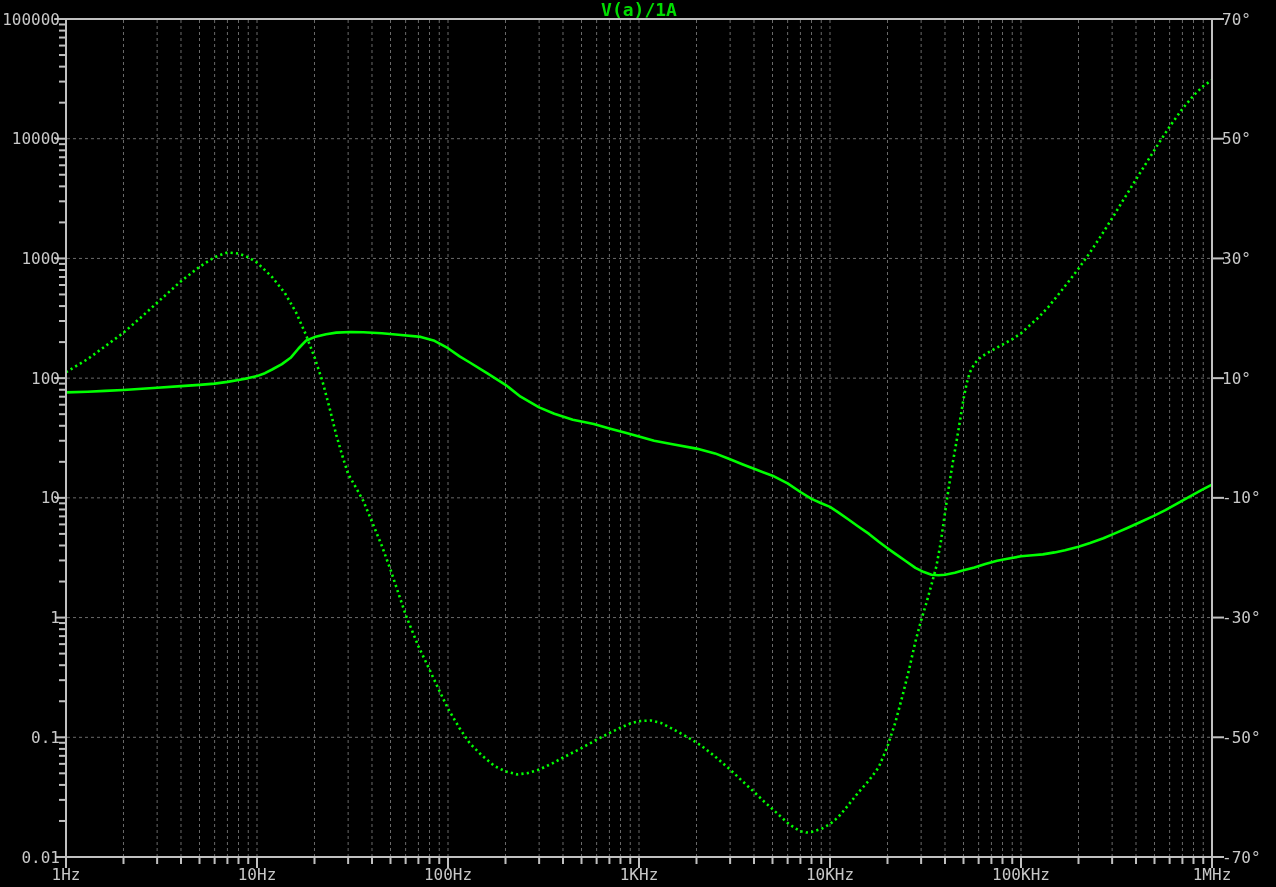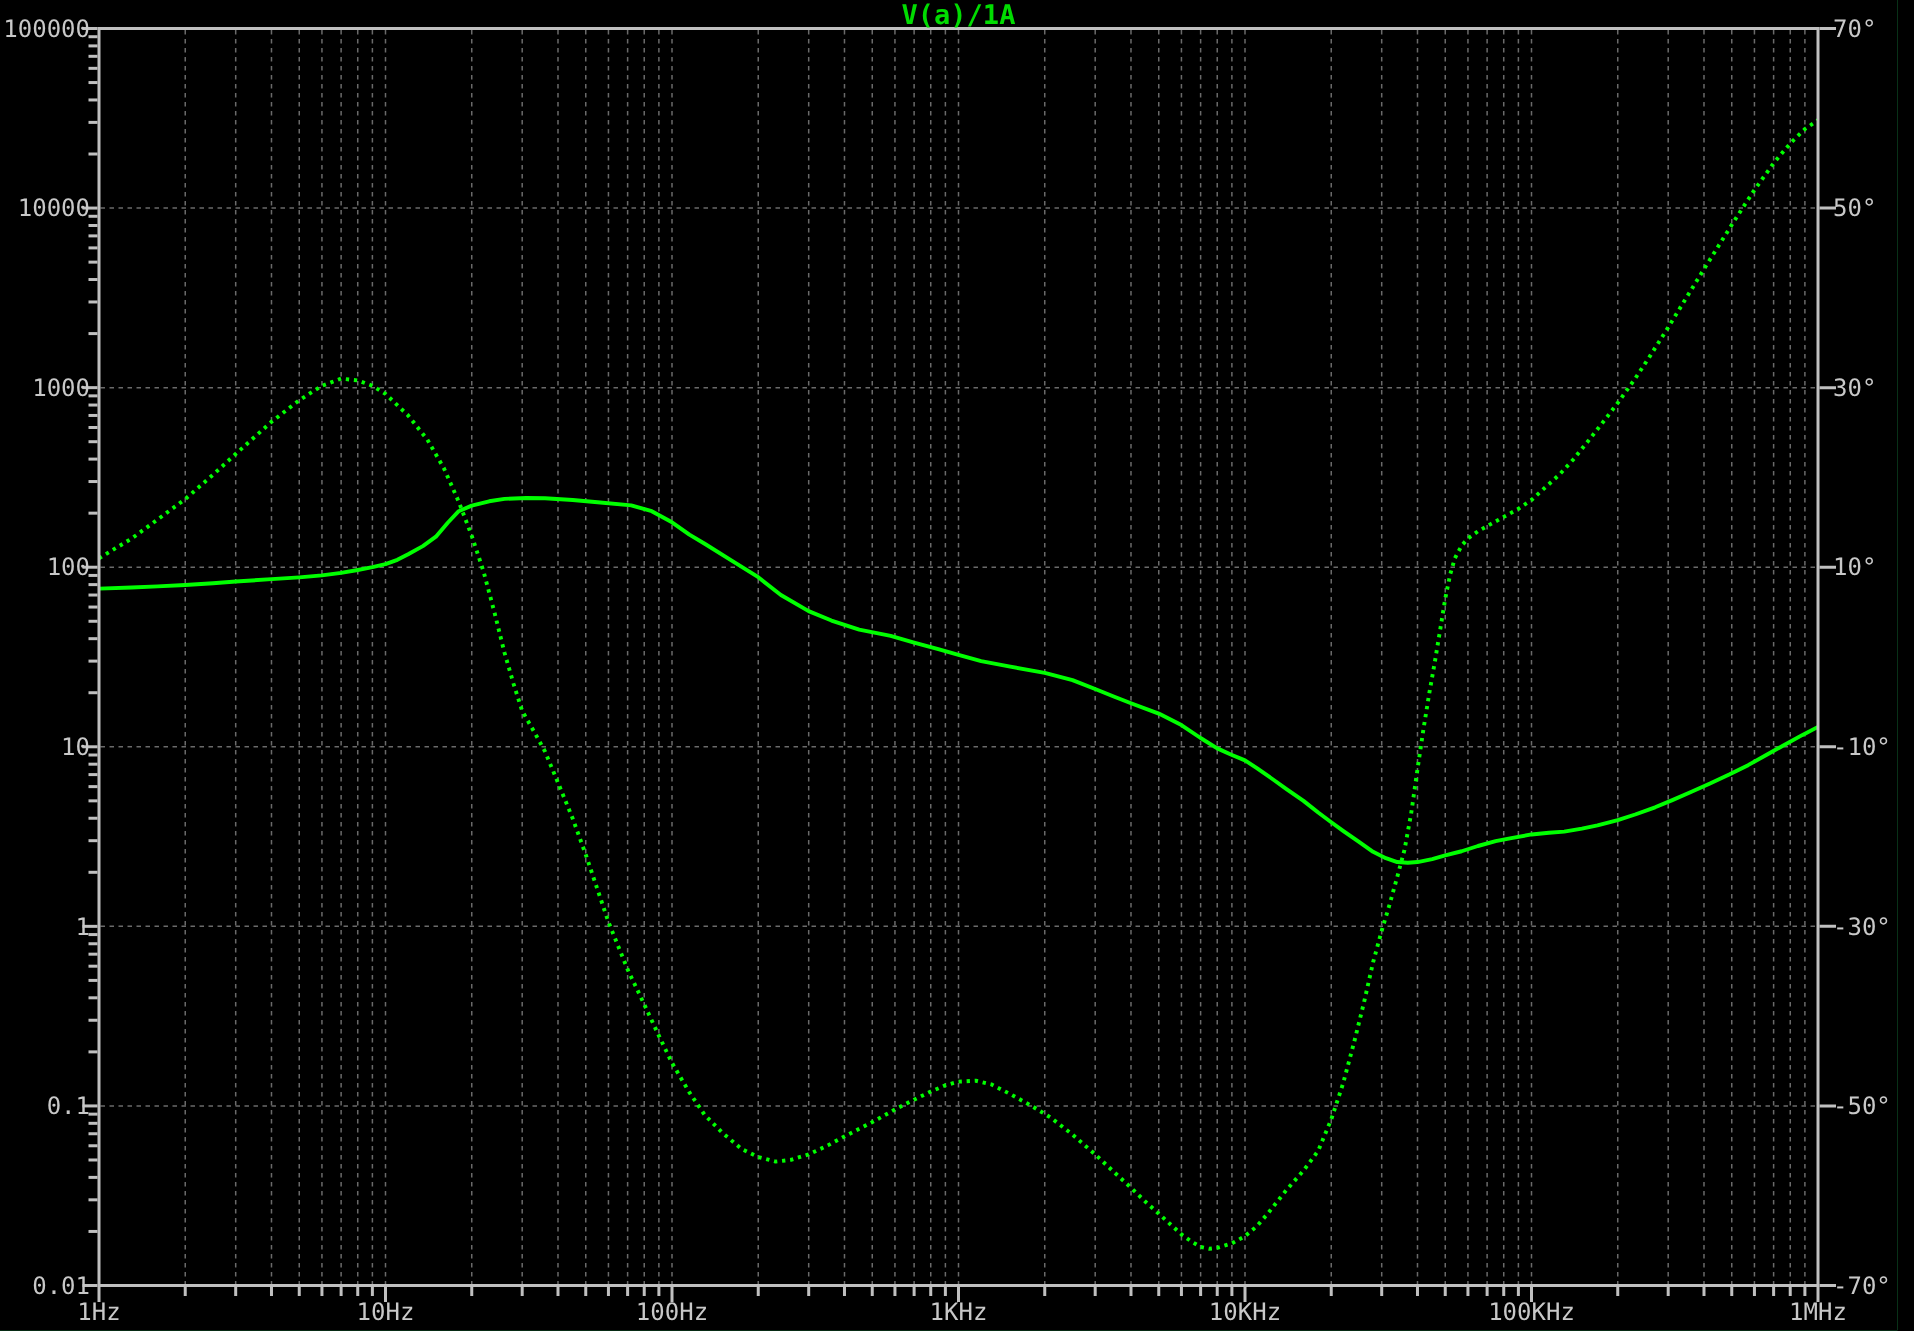--- a/index.html
+++ b/index.html
@@ -1,16 +1,16 @@
 <!DOCTYPE html>
 <html><head>
 <meta charset="utf-8">
 <style>
   html,body{margin:0;padding:0;background:#000;}
-  .plot-window{position:relative;width:1265px;height:887px;background:#22c55e;overflow:hidden;}
+  .plot-window{position:relative;width:1265px;height:887px;background:#bef264;overflow:hidden;}
   svg{display:block;}
   text{font-family:"DejaVu Sans Mono","Liberation Mono",monospace;}
   .axis-label{font-size:16px;fill:#c8c8c8;}
   .title-label{font-size:18px;font-weight:bold;}
 </style>
 </head>
 <body>
 
 <div class="plot-window">
   <svg id="chart-svg" width="1276" height="887" viewBox="0 0 1276 887">

